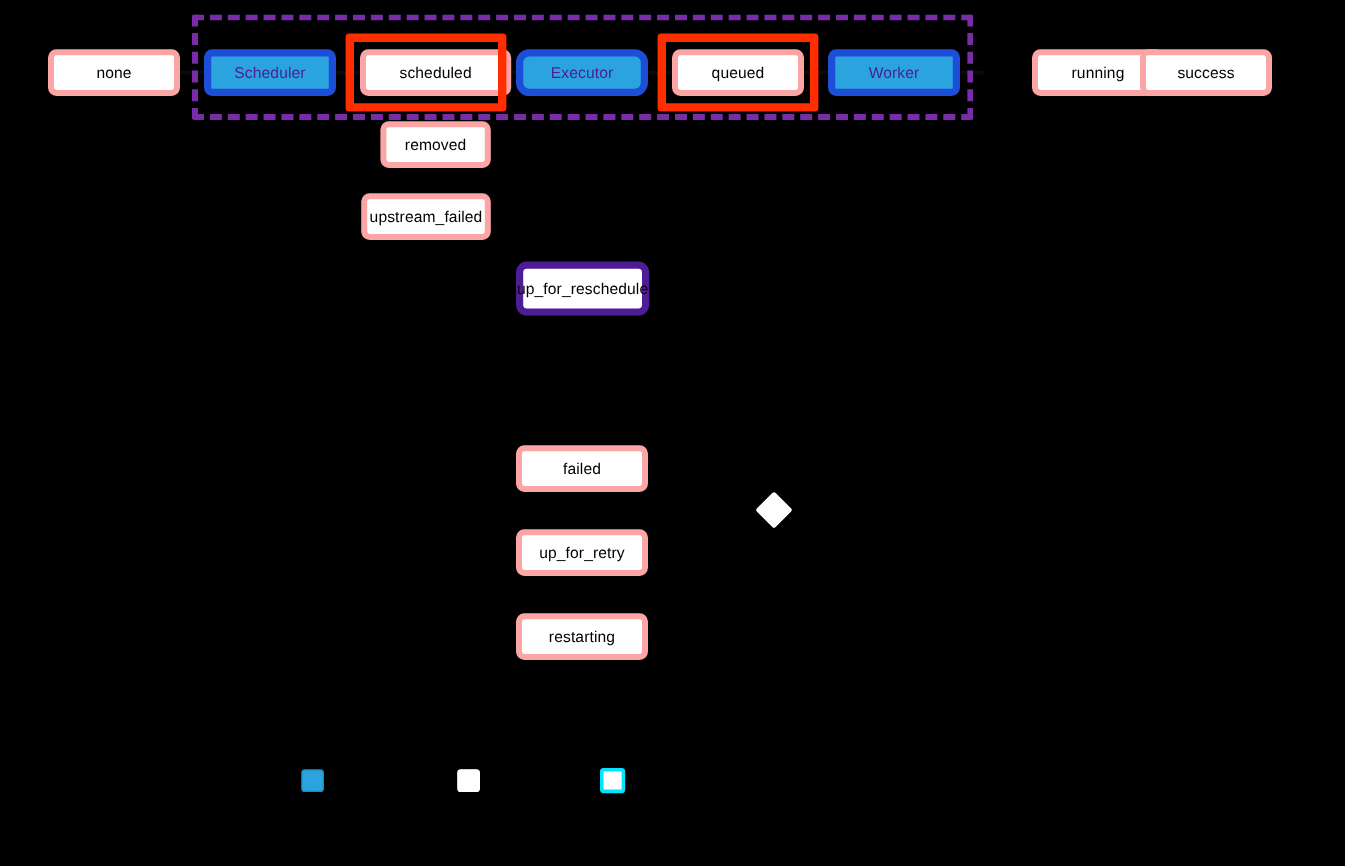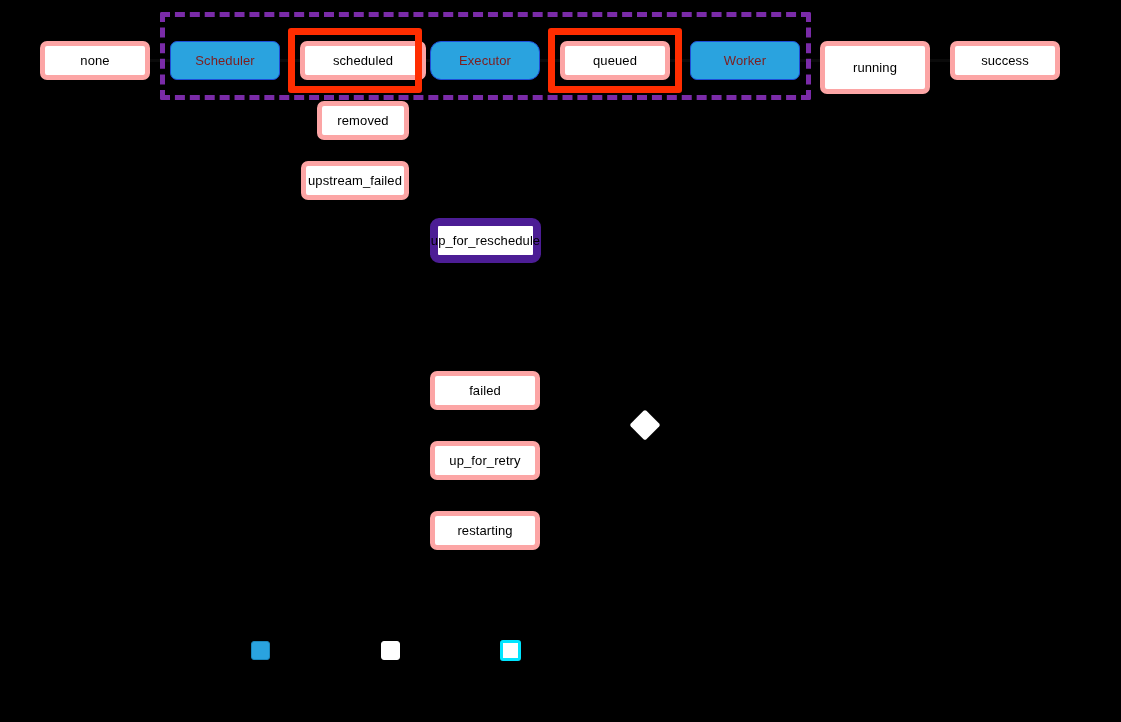--- a/index.html
+++ b/index.html
@@ -29,42 +29,42 @@
     white-space: nowrap;
     letter-spacing: 0.1px;
   }
   .node.state {
     background: #FFFFFF;
     color: #000000;
     border: 5px solid #fca5a5;
   }
   .node.component {
     background: #2AA3DF;
-    color: #7f1d1d;
-    border: 1px solid #1d4ed8;
+    color: #4c1d95;
+    border: 6px solid #1d4ed8;
   }
   
   .group-box {
     position: absolute;
     box-sizing: border-box;
     border: 5px dashed #7A2BA8;
     background: transparent;
     border-radius: 2px;
   }
   
   .red-highlight {
     position: absolute;
     box-sizing: border-box;
     border: 7px solid #FF2D00;
     border-radius: 3px;
     background: transparent;
   }
   
   .node.cyan-ring {
-    border: 8px solid #4c1d95;
+    border: 6px solid #4c1d95;
     border-radius: 9px;
   }
   
   .diamond {
     position: absolute;
     background: #FFFFFF;
     transform: rotate(45deg);
     border-radius: 2px;
   }
   
@@ -120,21 +120,21 @@
       </div>
       <div class="node component" style="left: 430px; top: 41px; width: 110px; height: 39px; border-radius: 11px;">
         <span>Executor</span>
       </div>
       <div class="node state" style="left: 560px; top: 41px; width: 110px; height: 39px;">
         <span>queued</span>
       </div>
       <div class="node component" style="left: 690px; top: 41px; width: 110px; height: 39px;">
         <span>Worker</span>
       </div>
-      <div class="node state" style="left: 820px; top: 41px; width: 110px; height: 53px; justify-content: center;">
+      <div class="node state" style="left: 860px; top: 41px; width: 110px; height: 39px; justify-content: center;">
         <span>running</span>
       </div>
       <div class="node state" style="left: 950px; top: 41px; width: 110px; height: 39px;">
         <span>success</span>
       </div>
       <div class="node state" style="left: 317px; top: 101px; width: 92px; height: 39px;">
         <span>removed</span>
       </div>
       <div class="node state" style="left: 301px; top: 161px; width: 108px; height: 39px;">
         <span>upstream_failed</span>

